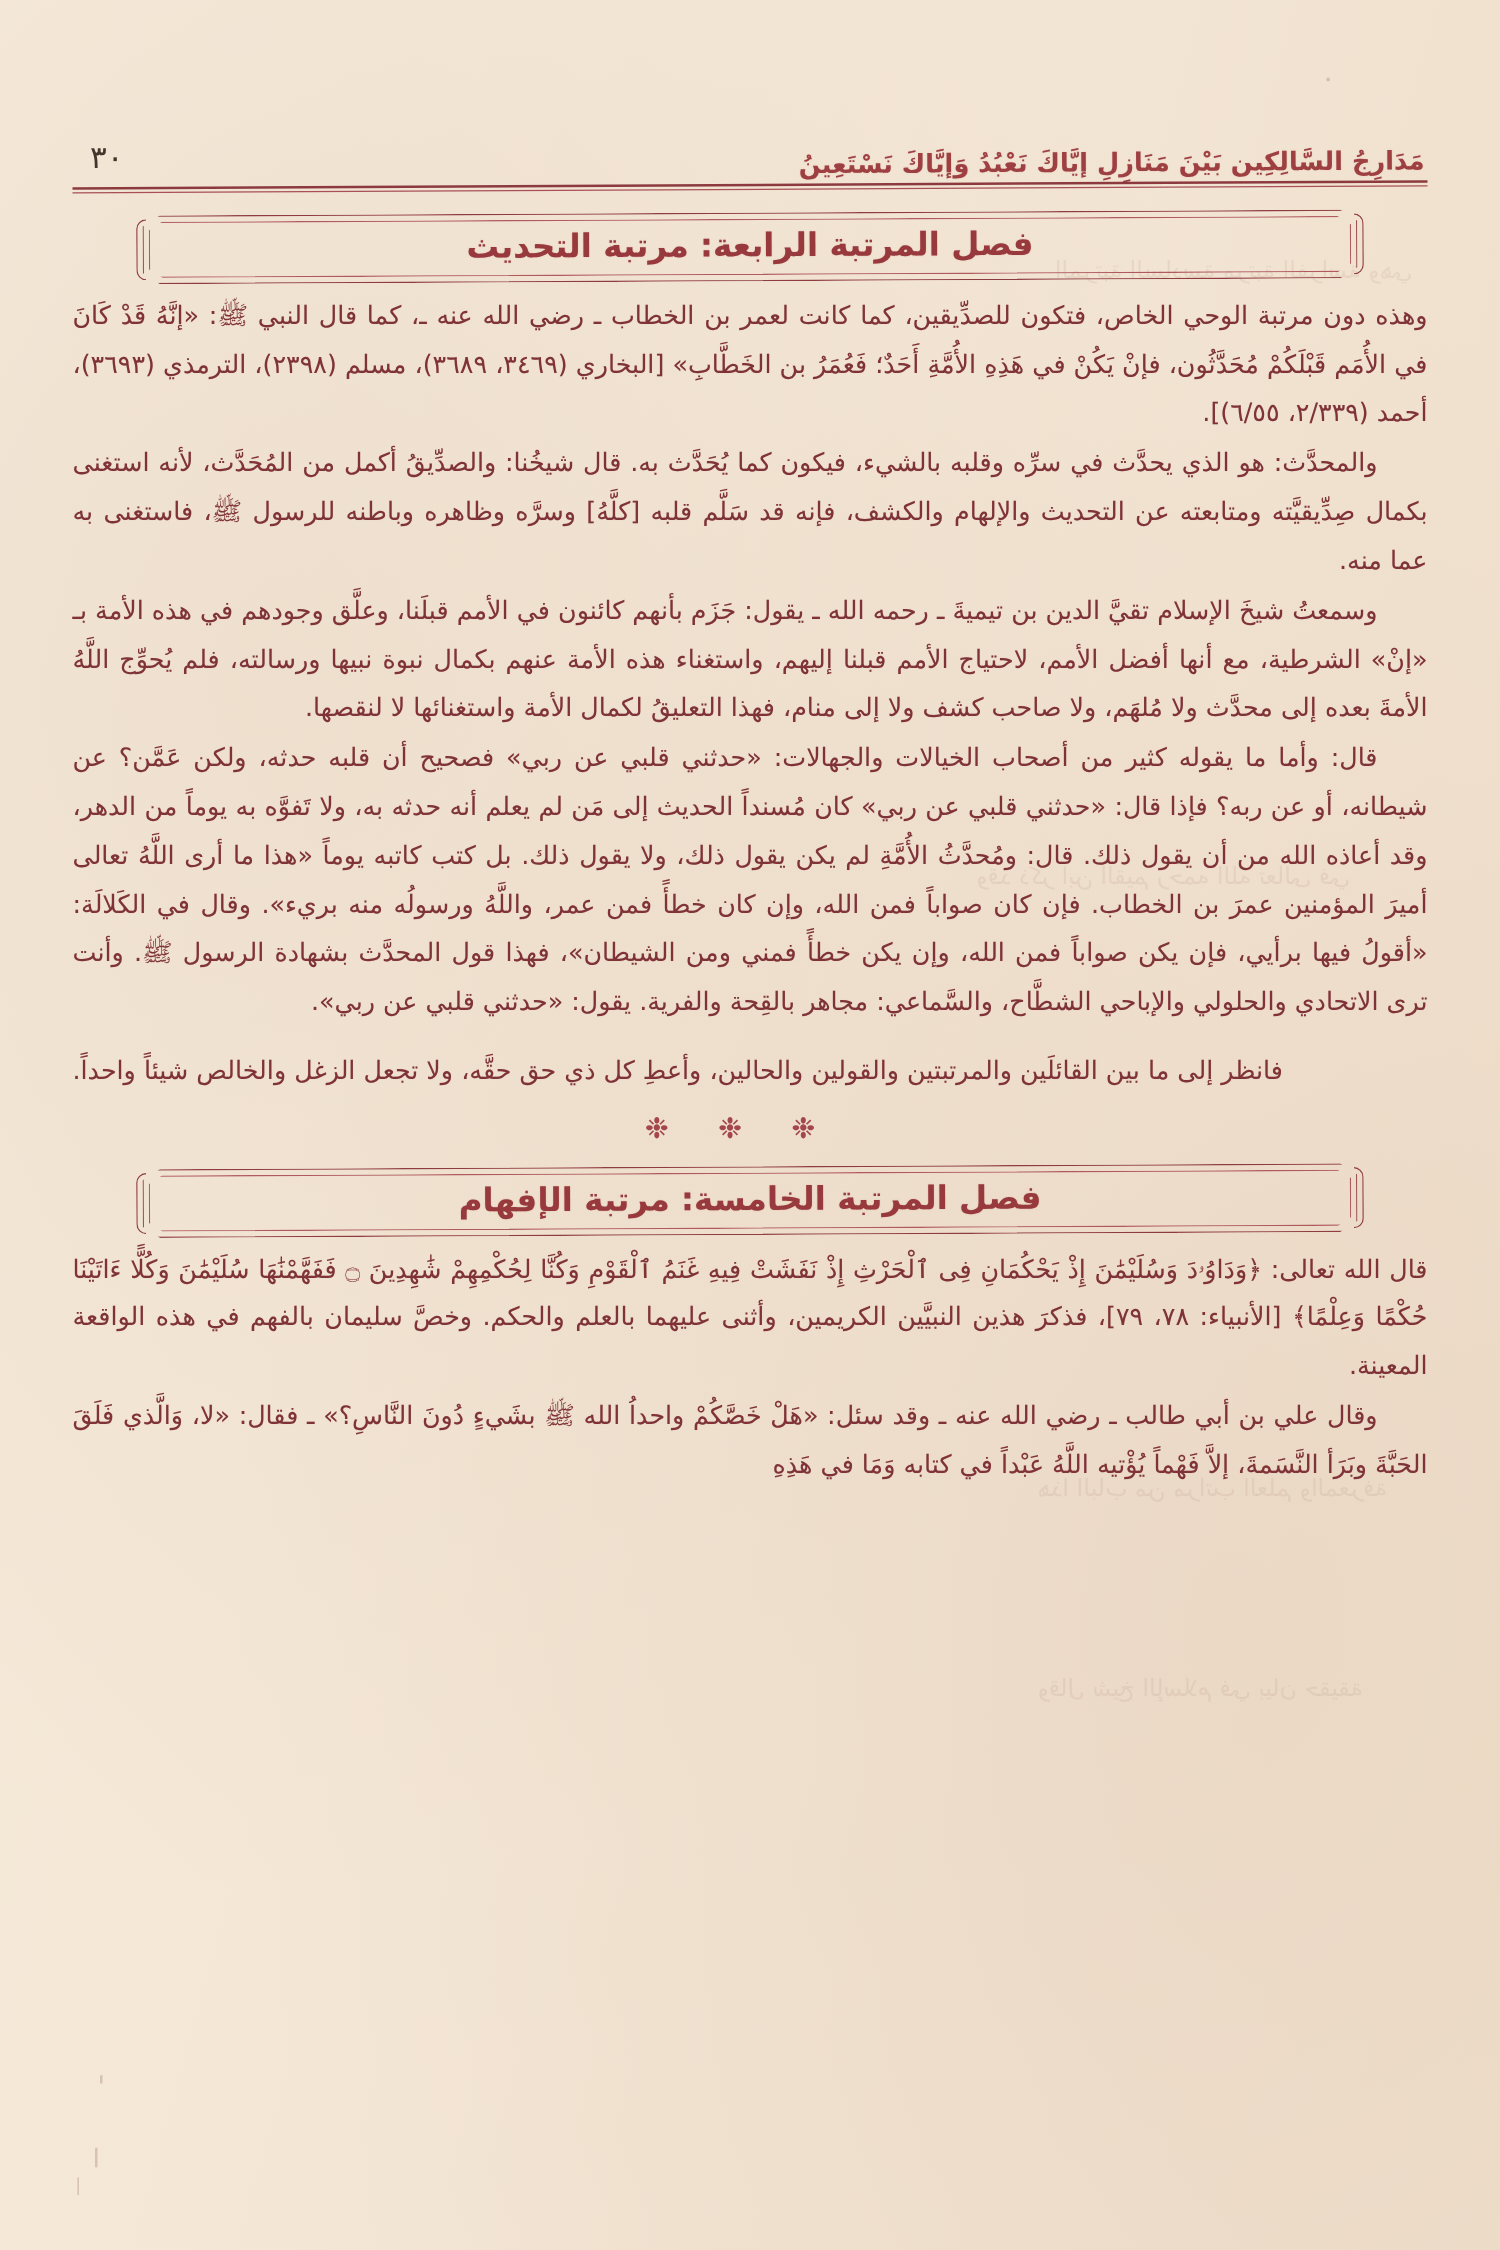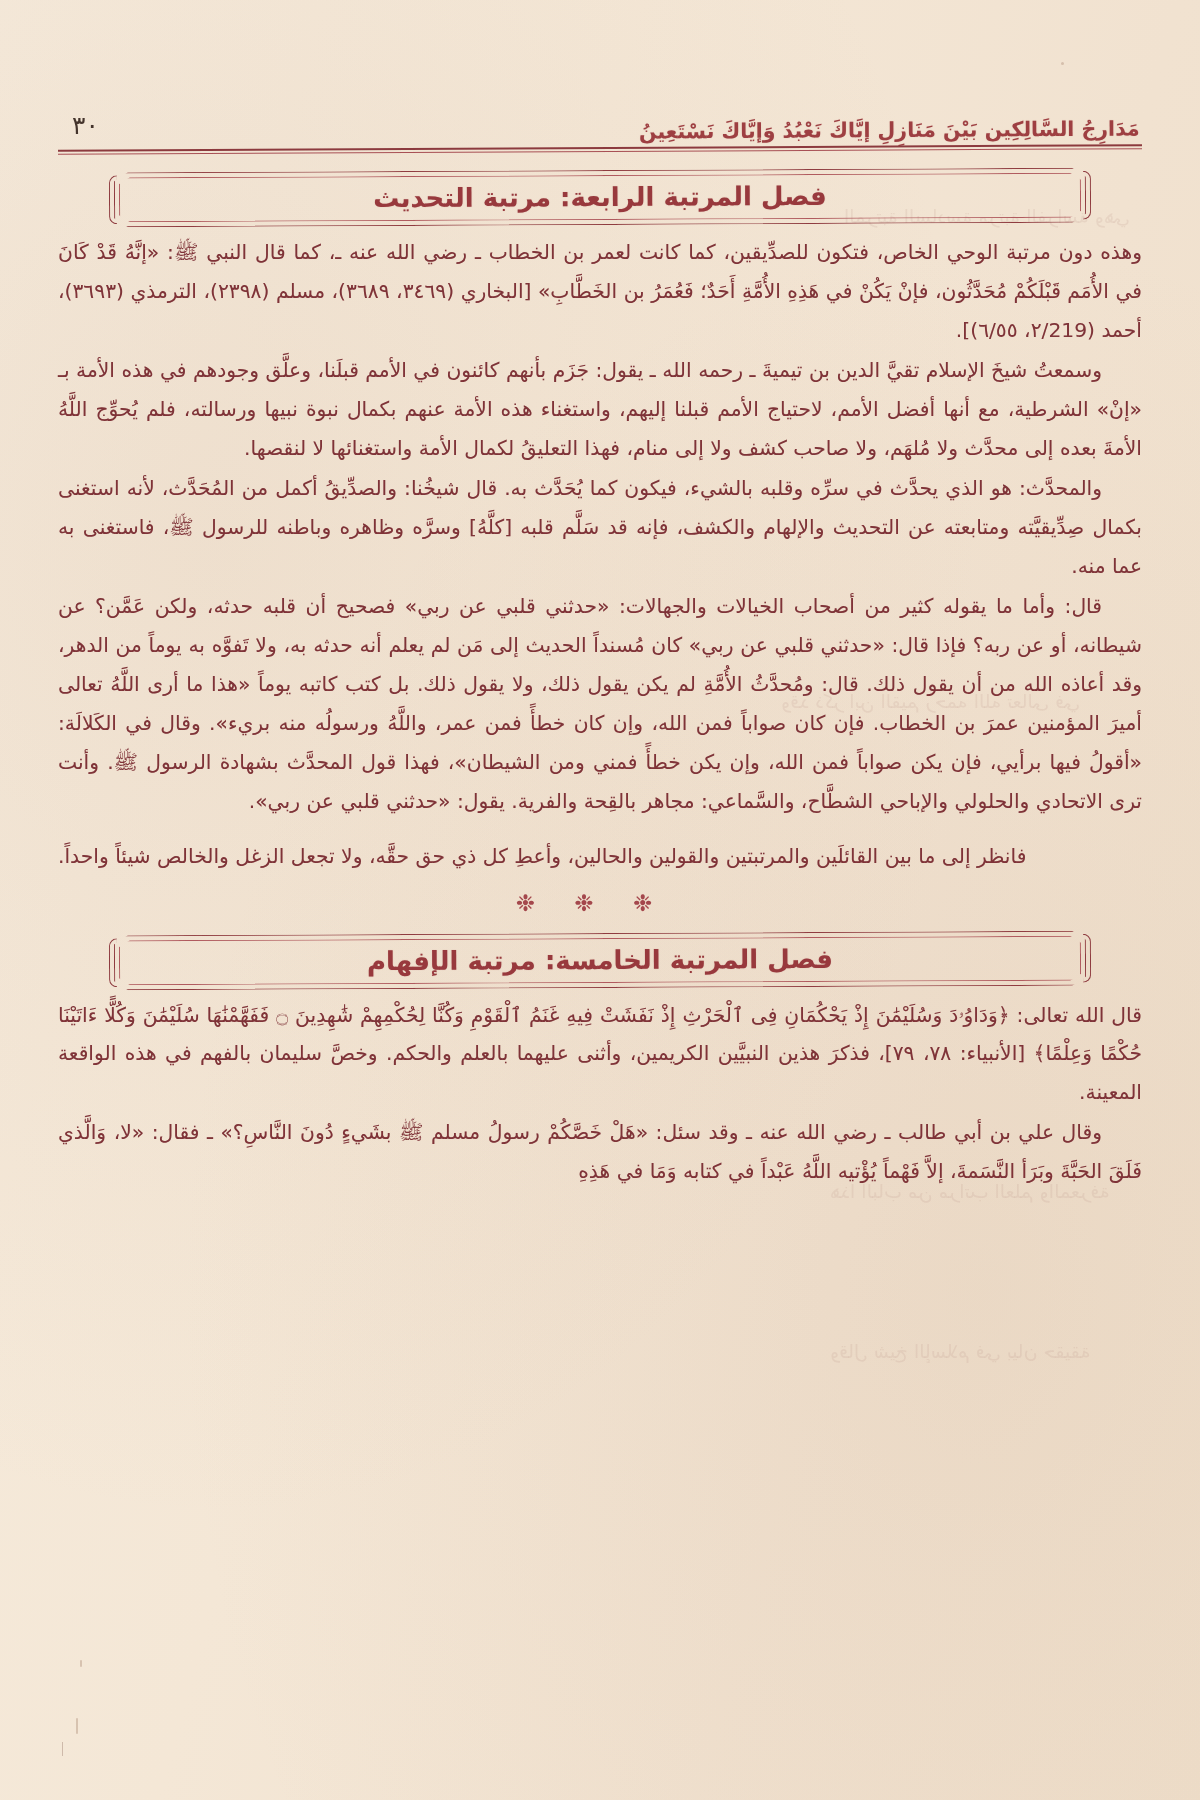--- a/index.html
+++ b/index.html
@@ -214,33 +214,33 @@
     <div class="header-rule"></div>
 
     <div class="title-box">
       <div class="frame-outer"></div>
       <div class="frame-inner"></div>
       <div class="bracket right"></div>
       <div class="bracket left"></div>
       <div class="title-text">فصل المرتبة الرابعة: مرتبة التحديث</div>
     </div>
 
-    <p class="para">وهذه دون مرتبة الوحي الخاص، فتكون للصدِّيقين، كما كانت لعمر بن الخطاب ـ رضي الله عنه ـ، كما قال النبي ﷺ: «إنَّهُ قَدْ كَانَ في الأُمَم قَبْلَكُمْ مُحَدَّثُون، فإنْ يَكُنْ في هَذِهِ الأُمَّةِ أَحَدٌ؛ فَعُمَرُ بن الخَطَّابِ» [البخاري (٣٤٦٩، ٣٦٨٩)، مسلم (٢٣٩٨)، الترمذي (٣٦٩٣)، أحمد (٢/219، ٦/٥٥)].</p>
+    <p class="para">وهذه دون مرتبة الوحي الخاص، فتكون للصدِّيقين، كما كانت لعمر بن الخطاب ـ رضي الله عنه ـ، كما قال النبي ﷺ: «إنَّهُ قَدْ كَانَ في الأُمَم قَبْلَكُمْ مُحَدَّثُون، فإنْ يَكُنْ في هَذِهِ الأُمَّةِ أَحَدٌ؛ فَعُمَرُ بن الخَطَّابِ» [البخاري (٣٤٦٩، ٣٦٨٩)، مسلم (٢٣٩٨)، الترمذي (٣٦٩٣)، أحمد (٢/٣٣٩، ٦/٥٥)].</p>
+    <p class="para indent">والمحدَّث: هو الذي يحدَّث في سرِّه وقلبه بالشيء، فيكون كما يُحَدَّث به. قال شيخُنا: والصدِّيقُ أكمل من المُحَدَّث، لأنه استغنى بكمال صِدِّيقيَّته ومتابعته عن التحديث والإلهام والكشف، فإنه قد سَلَّم قلبه [كلَّهُ] وسرَّه وظاهره وباطنه للرسول ﷺ، فاستغنى به عما منه.</p>
     <p class="para indent">وسمعتُ شيخَ الإسلام تقيَّ الدين بن تيميةَ ـ رحمه الله ـ يقول: جَزَم بأنهم كائنون في الأمم قبلَنا، وعلَّق وجودهم في هذه الأمة بـ «إنْ» الشرطية، مع أنها أفضل الأمم، لاحتياج الأمم قبلنا إليهم، واستغناء هذه الأمة عنهم بكمال نبوة نبيها ورسالته، فلم يُحوِّج اللَّهُ الأمةَ بعده إلى محدَّث ولا مُلهَم، ولا صاحب كشف ولا إلى منام، فهذا التعليقُ لكمال الأمة واستغنائها لا لنقصها.</p>
-    <p class="para indent">والمحدَّث: هو الذي يحدَّث في سرِّه وقلبه بالشيء، فيكون كما يُحَدَّث به. قال شيخُنا: والصدِّيقُ أكمل من المُحَدَّث، لأنه استغنى بكمال صِدِّيقيَّته ومتابعته عن التحديث والإلهام والكشف، فإنه قد سَلَّم قلبه [كلَّهُ] وسرَّه وظاهره وباطنه للرسول ﷺ، فاستغنى به عما منه.</p>
     <p class="para indent">قال: وأما ما يقوله كثير من أصحاب الخيالات والجهالات: «حدثني قلبي عن ربي» فصحيح أن قلبه حدثه، ولكن عَمَّن؟ عن شيطانه، أو عن ربه؟ فإذا قال: «حدثني قلبي عن ربي» كان مُسنداً الحديث إلى مَن لم يعلم أنه حدثه به، ولا تَفوَّه به يوماً من الدهر، وقد أعاذه الله من أن يقول ذلك. قال: ومُحدَّثُ الأُمَّةِ لم يكن يقول ذلك، ولا يقول ذلك. بل كتب كاتبه يوماً «هذا ما أرى اللَّهُ تعالى أميرَ المؤمنين عمرَ بن الخطاب. فإن كان صواباً فمن الله، وإن كان خطأً فمن عمر، واللَّهُ ورسولُه منه بريء». وقال في الكَلالَة: «أقولُ فيها برأيي، فإن يكن صواباً فمن الله، وإن يكن خطأً فمني ومن الشيطان»، فهذا قول المحدَّث بشهادة الرسول ﷺ. وأنت ترى الاتحادي والحلولي والإباحي الشطَّاح، والسَّماعي: مجاهر بالقِحة والفرية. يقول: «حدثني قلبي عن ربي».</p>
     <p class="para indent last-center">فانظر إلى ما بين القائلَين والمرتبتين والقولين والحالين، وأعطِ كل ذي حق حقَّه، ولا تجعل الزغل والخالص شيئاً واحداً.</p>
 
     <div class="ornament">❉ ❉ ❉</div>
 
     <div class="title-box">
       <div class="frame-outer"></div>
       <div class="frame-inner"></div>
       <div class="bracket right"></div>
       <div class="bracket left"></div>
       <div class="title-text">فصل المرتبة الخامسة: مرتبة الإفهام</div>
     </div>
 
     <p class="para">قال الله تعالى: ﴿وَدَاوُۥدَ وَسُلَيْمَٰنَ إِذْ يَحْكُمَانِ فِى ٱلْحَرْثِ إِذْ نَفَشَتْ فِيهِ غَنَمُ ٱلْقَوْمِ وَكُنَّا لِحُكْمِهِمْ شَٰهِدِينَ ۝ فَفَهَّمْنَٰهَا سُلَيْمَٰنَ وَكُلًّا ءَاتَيْنَا حُكْمًا وَعِلْمًا﴾ [الأنبياء: ٧٨، ٧٩]، فذكرَ هذين النبيَّين الكريمين، وأثنى عليهما بالعلم والحكم. وخصَّ سليمان بالفهم في هذه الواقعة المعينة.</p>
-    <p class="para indent">وقال علي بن أبي طالب ـ رضي الله عنه ـ وقد سئل: «هَلْ خَصَّكُمْ رسولُ مسلم ﷺ بشَيءٍ دُونَ النَّاسِ؟» ـ فقال: «لا، وَالَّذي فَلَقَ الحَبَّةَ وبَرَأ النَّسَمةَ، إلاَّ فَهْماً يُؤْتيه اللَّهُ عَبْداً في كتابه وَمَا في هَذِهِ</p>
+    <p class="para indent">وقال علي بن أبي طالب ـ رضي الله عنه ـ وقد سئل: «هَلْ خَصَّكُمْ واحداُ الله ﷺ بشَيءٍ دُونَ النَّاسِ؟» ـ فقال: «لا، وَالَّذي فَلَقَ الحَبَّةَ وبَرَأ النَّسَمةَ، إلاَّ فَهْماً يُؤْتيه اللَّهُ عَبْداً في كتابه وَمَا في هَذِهِ</p>
 
   </div>
 </div>
 
 </body></html>

